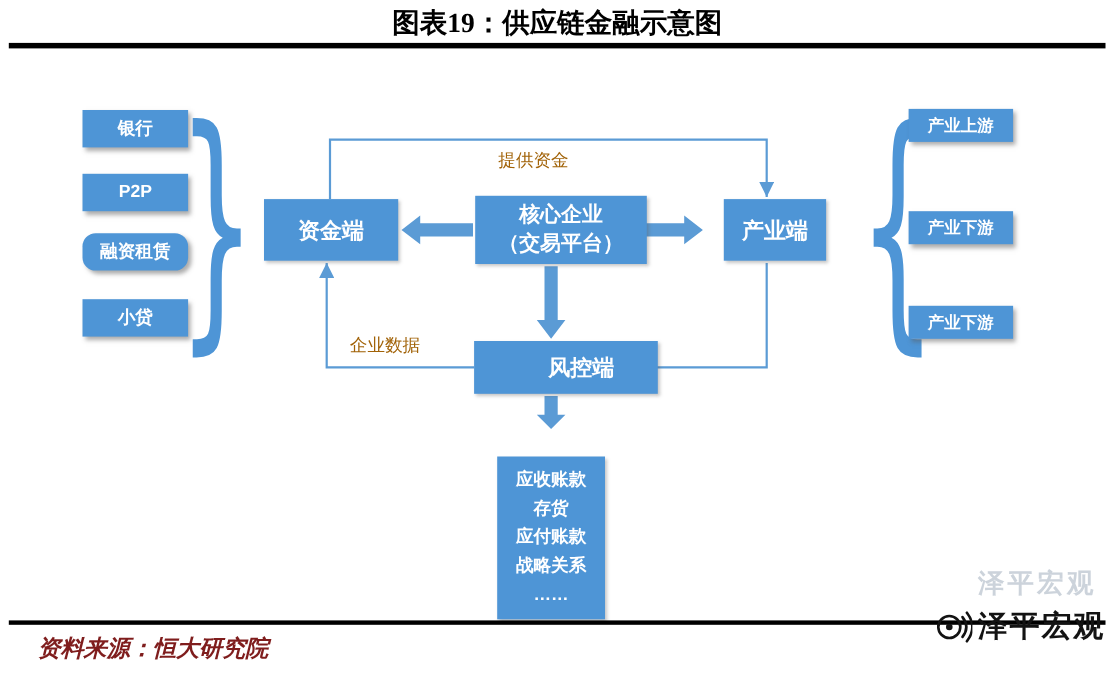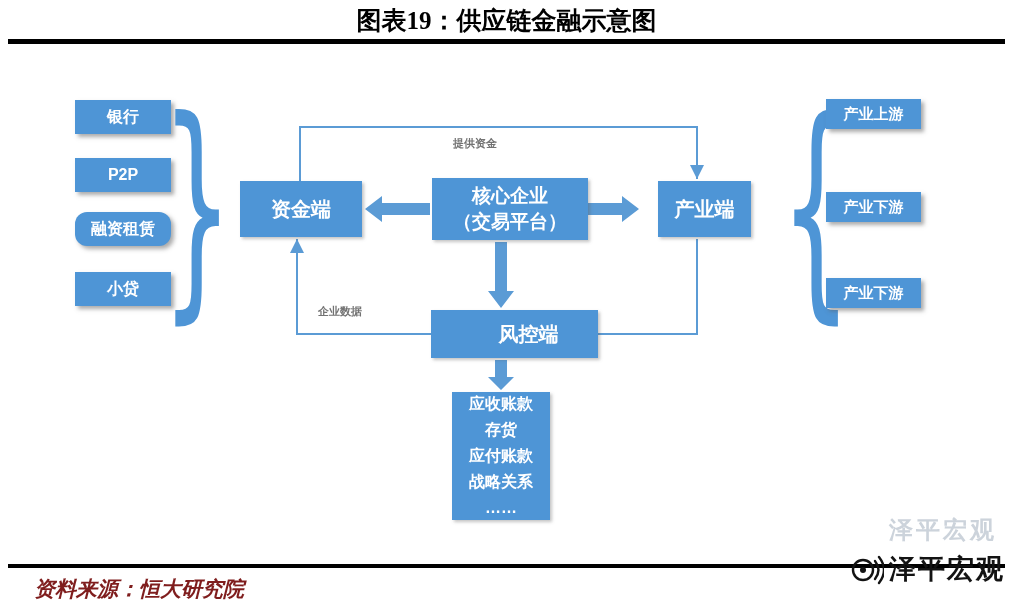--- a/index.html
+++ b/index.html
@@ -19,21 +19,21 @@
   .bbox{position:absolute;background:#4E95D6;color:#fff;display:flex;flex-direction:column;align-items:center;justify-content:center;
     font-weight:bold;font-size:20px;text-align:center;box-shadow:2px 2px 3px rgba(90,90,90,.35);}
   .core-line{line-height:1.35;font-size:19px;}
   .assets-line{line-height:26px;font-size:16px;}
 
   .brace{position:absolute;width:46px;height:232px;display:flex;align-items:center;justify-content:center;
     color:#4E95D6;font-family:"DejaVu Sans",sans-serif;font-size:205px;transform:scale(0.55,1.15);}
   .brace-left{left:174px;top:90px;}
   .brace-right{left:793px;top:90px;}
 
-  .edge-label{position:absolute;font-size:11px;font-weight:bold;color:#737373;}
+  .edge-label{position:absolute;font-size:16px;font-weight:normal;color:#a16207;}
   .label-funds{left:453px;top:136px;}
   .label-data{left:318px;top:304px;}
 
   .source-note{position:absolute;left:34px;top:575px;font-family:"Liberation Serif",serif;
     font-style:italic;font-weight:bold;font-size:21px;color:#7f1d1d;}
 
   .wm-faint{position:absolute;left:878px;top:514px;width:130px;text-align:center;
     color:#ccd3db;font-weight:bold;font-size:24px;letter-spacing:3px;}
   .brand{position:absolute;left:850px;top:551px;display:flex;align-items:center;gap:5px;}
   .brand-text{font-family:"Liberation Serif",serif;font-weight:bold;font-size:27px;color:#131313;letter-spacing:2px;}
@@ -79,21 +79,21 @@
 
   <div class="bbox" style="left:432px;top:178px;width:156px;height:62px;">
     <div class="core-line">核心企业</div>
     <div class="core-line">（交易平台）</div>
   </div>
 
   <div class="bbox" style="left:658px;top:181px;width:93px;height:56px;">产业端</div>
 
   <div class="bbox" style="left:431px;top:310px;width:139px;height:48px;padding-left:28px;">风控端</div>
 
-  <div class="bbox" style="left:452px;top:392px;width:98px;height:128px;">
+  <div class="bbox" style="left:452px;top:415px;width:98px;height:148px;">
     <div class="assets-line">应收账款</div>
     <div class="assets-line">存货</div>
     <div class="assets-line">应付账款</div>
     <div class="assets-line">战略关系</div>
     <div class="assets-line">……</div>
   </div>
 
   <div class="brace brace-right">{</div>
 
   <div class="sbox" style="left:826px;top:99px;width:95px;height:30px;font-size:15px;">产业上游</div>

